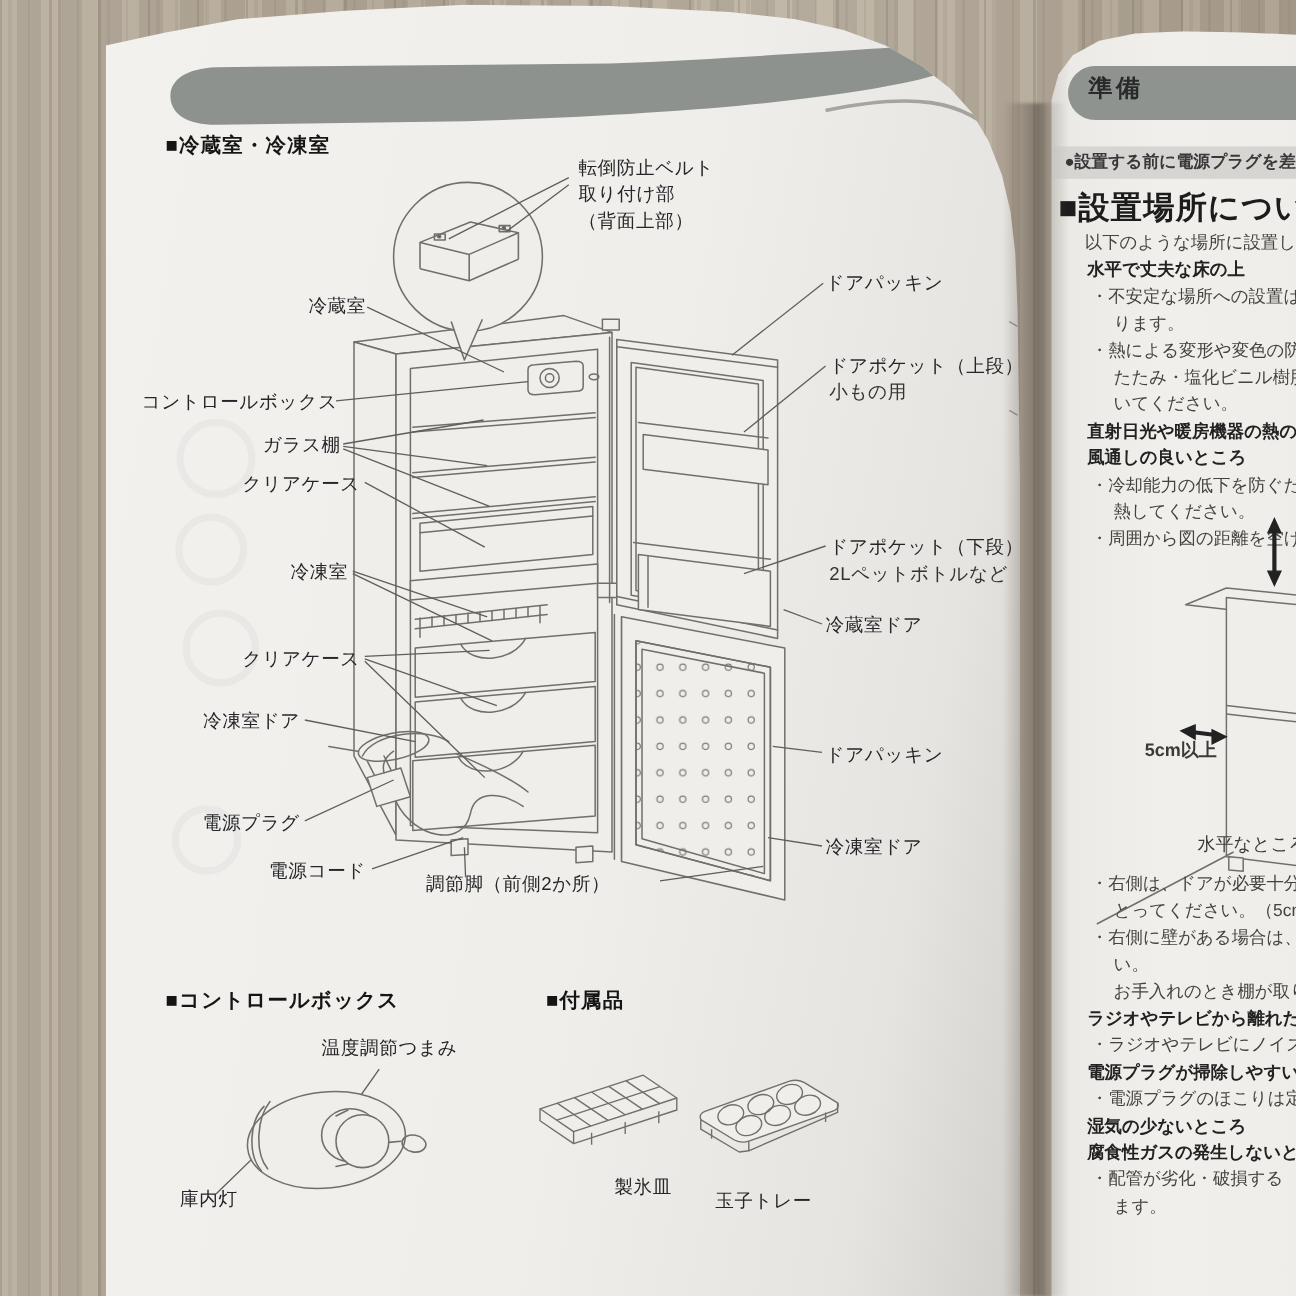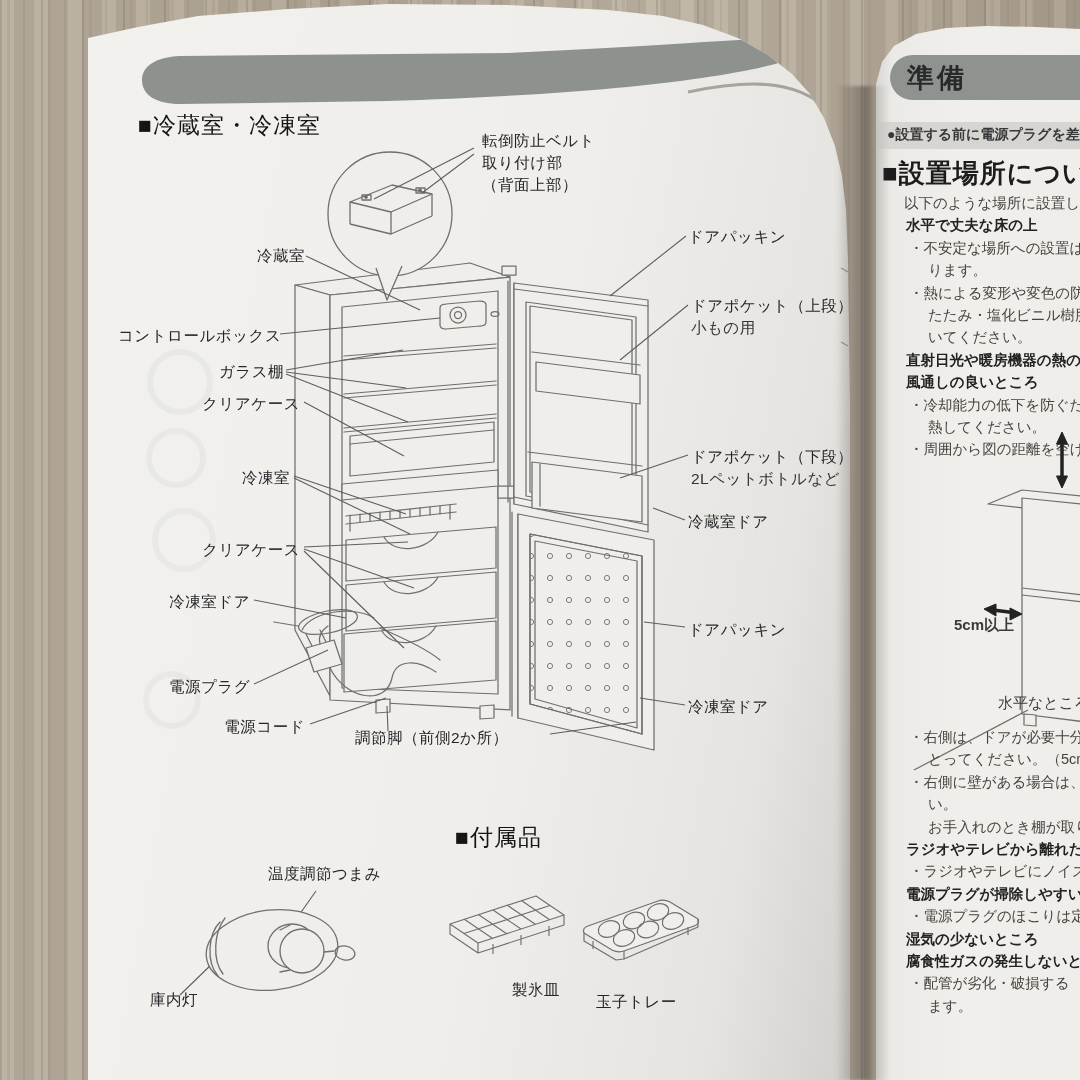--- a/index.html
+++ b/index.html
@@ -22,40 +22,40 @@
     background:linear-gradient(90deg,#d8d6d2 0,#eceae6 7%,#f0efeb 40%,#eeede9 100%);
     clip-path:polygon(0 84px,6px 62px,18px 46px,40px 34px,70px 28px,110px 26px,160px 27px,
       230px 30px,230px 100%,0 100%);}
   .fold{position:absolute;left:836px;top:86px;bottom:0;width:54px;z-index:5;
     background:linear-gradient(90deg, rgba(0,0,0,0) 0, rgba(70,62,55,.30) 32%,
       rgba(45,40,35,.40) 54%, rgba(110,105,100,.16) 74%, rgba(0,0,0,0) 100%);
     filter:blur(1.5px);}
   svg.art{position:absolute;left:0;top:0;pointer-events:none;}
   .banner-text{position:absolute;font-size:30px;font-weight:700;color:#2c2d2c;
     letter-spacing:3px;white-space:nowrap;}
-  .sec-head{position:absolute;font-size:23px;font-weight:400;color:#151515;
+  .sec-head{position:absolute;font-size:17px;font-weight:700;color:#151515;
     letter-spacing:1px;white-space:nowrap;}
   .lbl{position:absolute;font-size:15.5px;font-weight:400;color:#26262a;
     letter-spacing:.5px;white-space:nowrap;line-height:1.25;}
   .lbl.r{text-align:right;}
   .lbl.plain{font-weight:400;color:#333;}
   .notice{position:absolute;left:2px;top:122px;width:240px;height:27px;background:#d7d5d1;}
   .notice span{position:absolute;left:9px;top:4px;font-size:14px;font-weight:700;
     color:#38383a;white-space:nowrap;}
   .big-head{position:absolute;left:6px;top:156px;font-size:26px;font-weight:700;
     color:#1c1c1c;letter-spacing:1px;white-space:nowrap;}
   .tblock{position:absolute;left:22px;width:260px;color:#45433f;font-size:14.5px;}
   .tblock div{height:22.4px;line-height:22.4px;white-space:nowrap;}
   .tblock .n{margin-left:6px;}
   .tblock .h{margin-left:8px;font-weight:700;color:#222;}
   .tblock .b{margin-left:11px;}
   .tblock .c{margin-left:30px;}
   .rp-banner{position:absolute;left:14px;top:55px;width:230px;height:45px;
     background:#8f938f;border-radius:24px 0 0 24px;}
-  .rp-banner span{position:absolute;left:17px;top:5px;font-size:27px;font-weight:700;
+  .rp-banner span{position:absolute;left:17px;top:5px;font-size:20px;font-weight:700;
     color:#28292a;letter-spacing:3px;}
   .dlabel{position:absolute;font-size:15px;font-weight:400;color:#3c3a38;white-space:nowrap;}
 </style>
 </head>
 <body>
 
 <div class="wood"></div>
 
 <div class="page left">
 
@@ -231,20 +231,21 @@
 
   <div class="lbl" style="left:600px;top:227px;">ドアパッキン</div>
   <div class="lbl" style="left:603px;top:296px;">ドアポケット（上段）</div>
   <div class="lbl plain" style="left:603px;top:318px;">小もの用</div>
   <div class="lbl" style="left:603px;top:447px;">ドアポケット（下段）</div>
   <div class="lbl plain" style="left:603px;top:469px;">2Lペットボトルなど</div>
   <div class="lbl" style="left:600px;top:512px;text-align:right;">冷蔵室ドア</div>
   <div class="lbl" style="left:600px;top:620px;">ドアパッキン</div>
   <div class="lbl" style="left:600px;top:697px;">冷凍室ドア</div>
 
+  <div class="sec-head" style="left:50px;top:822px;">■コントロールボックス</div>
   <div class="lbl" style="left:180px;top:864px;">温度調節つまみ</div>
   <div class="lbl" style="left:62px;top:990px;">庫内灯</div>
 
   <div class="sec-head" style="left:367px;top:822px;">■付属品</div>
   <div class="lbl" style="left:388px;top:980px;margin-left:36px;">製氷皿</div>
   <div class="lbl" style="left:508px;top:992px;">玉子トレー</div>
 </div>
 
 <div class="fold"></div>
 

